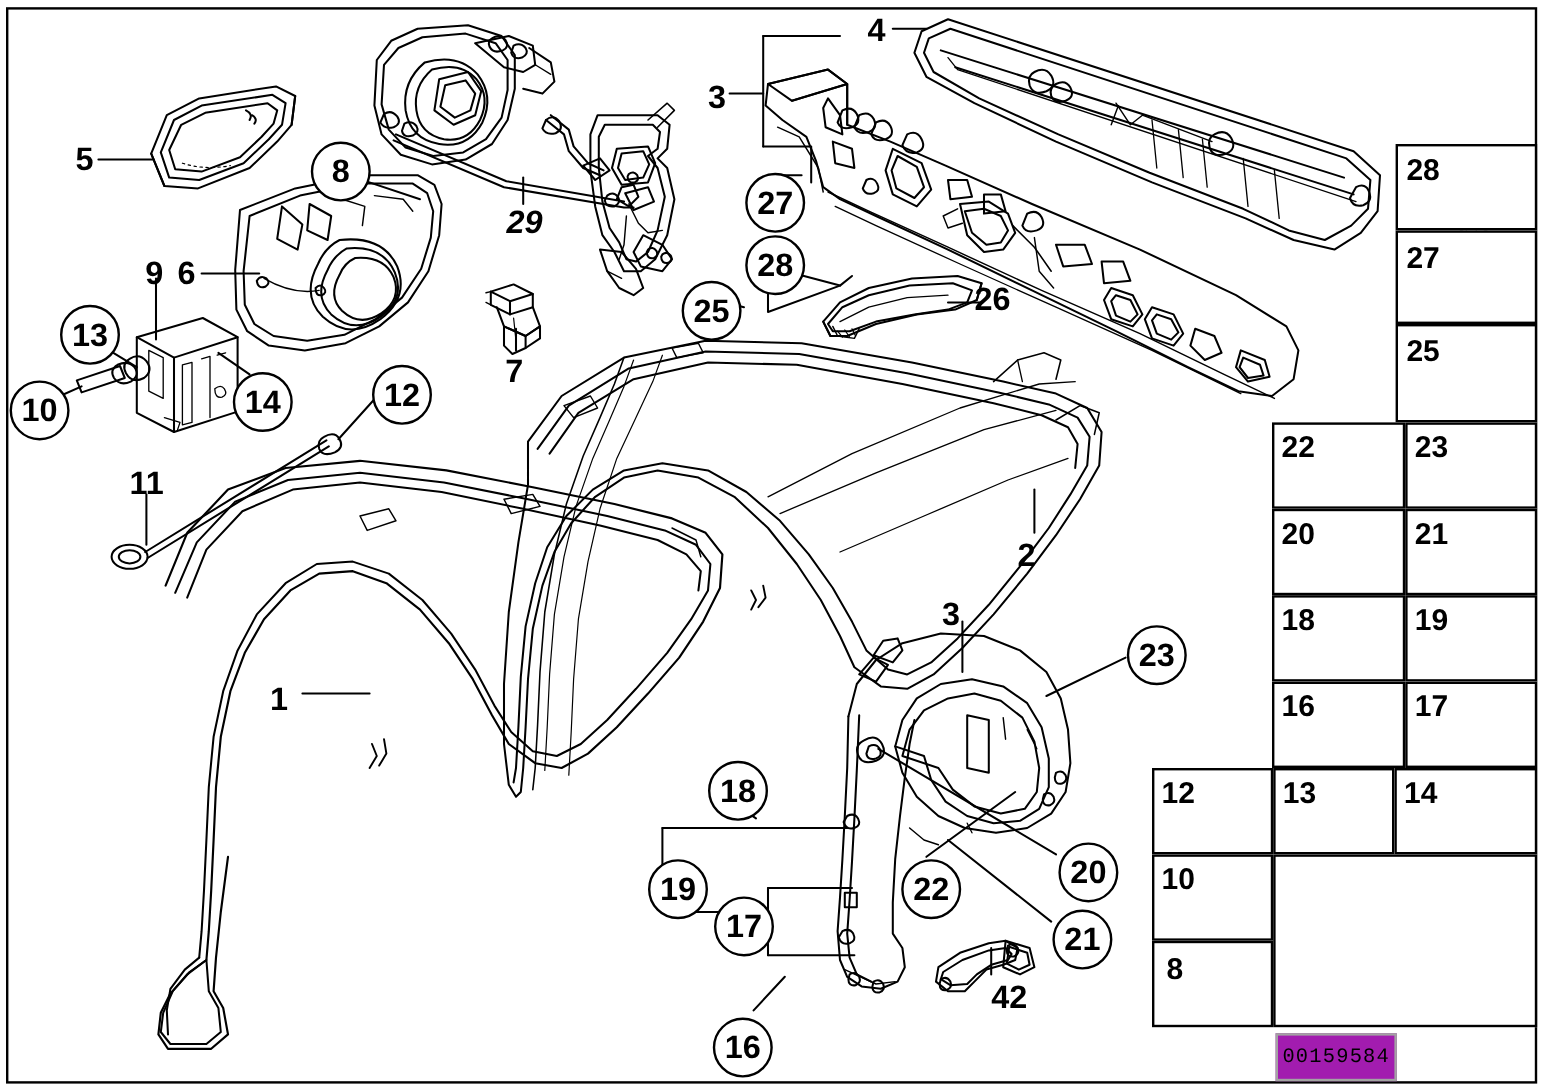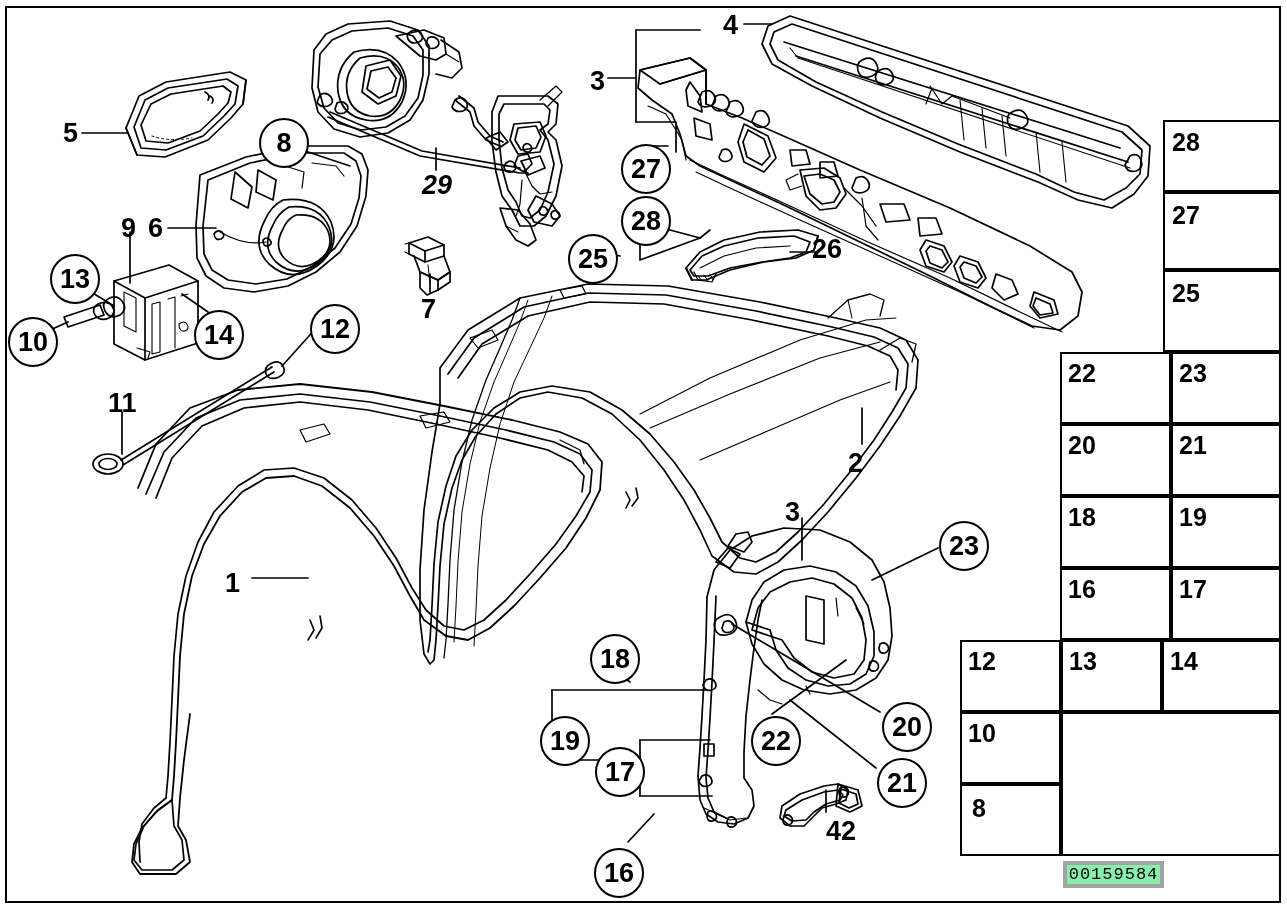--- a/index.html
+++ b/index.html
@@ -7,23 +7,23 @@
   body{width:1287px;height:910px;font-family:"Liberation Sans",sans-serif;overflow:hidden;}
   #page{position:relative;width:1287px;height:910px;background:#fff;}
   #frame{position:absolute;left:5px;top:6px;width:1276px;height:897px;border:2.5px solid #000;box-sizing:border-box;}
   svg.art{position:absolute;left:0;top:0;width:1287px;height:910px;overflow:visible;}
   .cal{position:absolute;font-weight:bold;color:#000;line-height:1;}
   .cal.plain{font-size:27px;}
   .cal.circ{width:46px;height:46px;border:2.6px solid #000;border-radius:50%;
             display:flex;align-items:center;justify-content:center;font-size:27px;background:#fff;}
   .cell-num{position:absolute;font-weight:bold;font-size:25px;color:#000;line-height:1;}
   .tbox{position:absolute;border:2.2px solid #000;box-sizing:border-box;background:#fff;}
-  #numbox{position:absolute;left:1063px;top:861px;width:101px;height:27px;border:4px solid #a3a3a3;
+  #numbox{position:absolute;left:1063px;top:861px;width:101px;height:40px;border:2px solid #a3a3a3;
           box-sizing:border-box;display:flex;align-items:center;justify-content:center;
-          font-family:"Liberation Mono",monospace;font-size:17px;letter-spacing:1px;background:#86efac;}
+          font-family:"Liberation Mono",monospace;font-size:17px;letter-spacing:1px;background:#a21caf;}
 </style>
 </head>
 <body>
 
 <div id="page">
 
   <div id="frame"></div>
 
   <svg class="art" viewBox="0 0 1287 910">
     <g fill="none" stroke="#000" stroke-width="1.7" stroke-linejoin="round" stroke-linecap="round">

